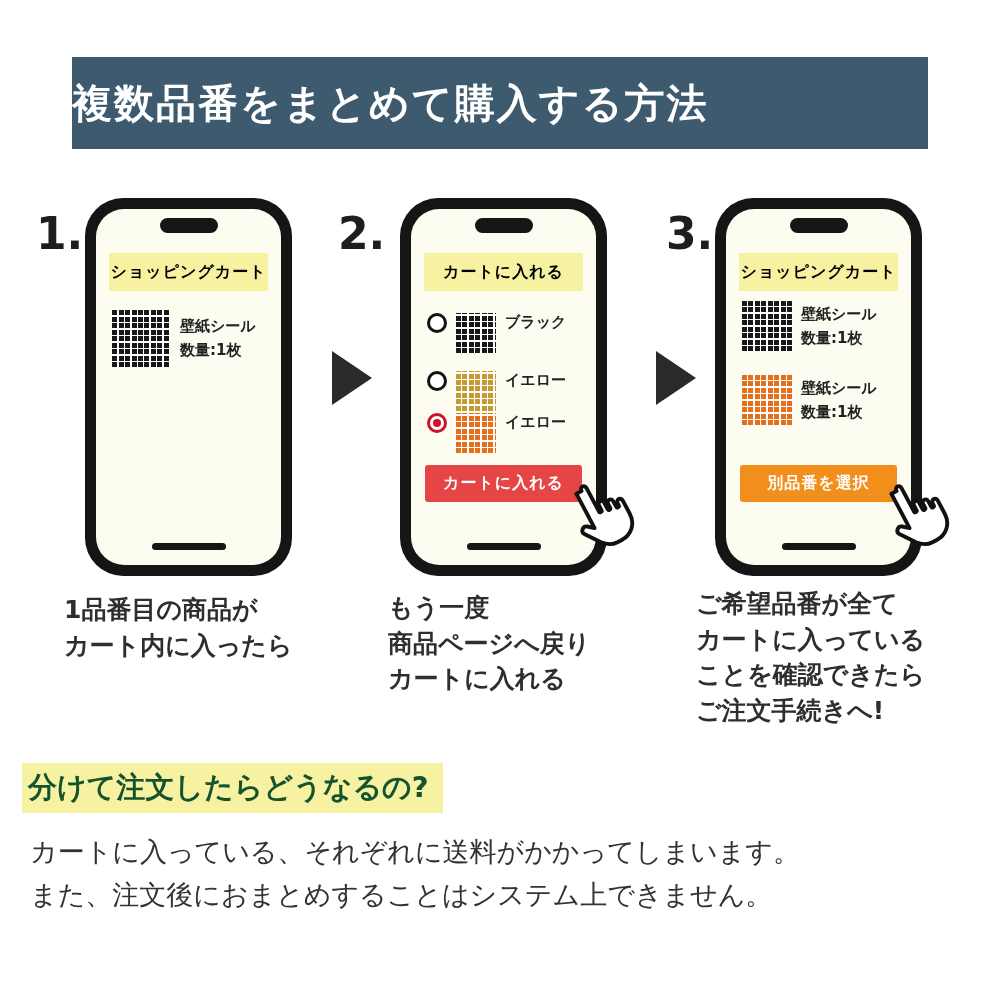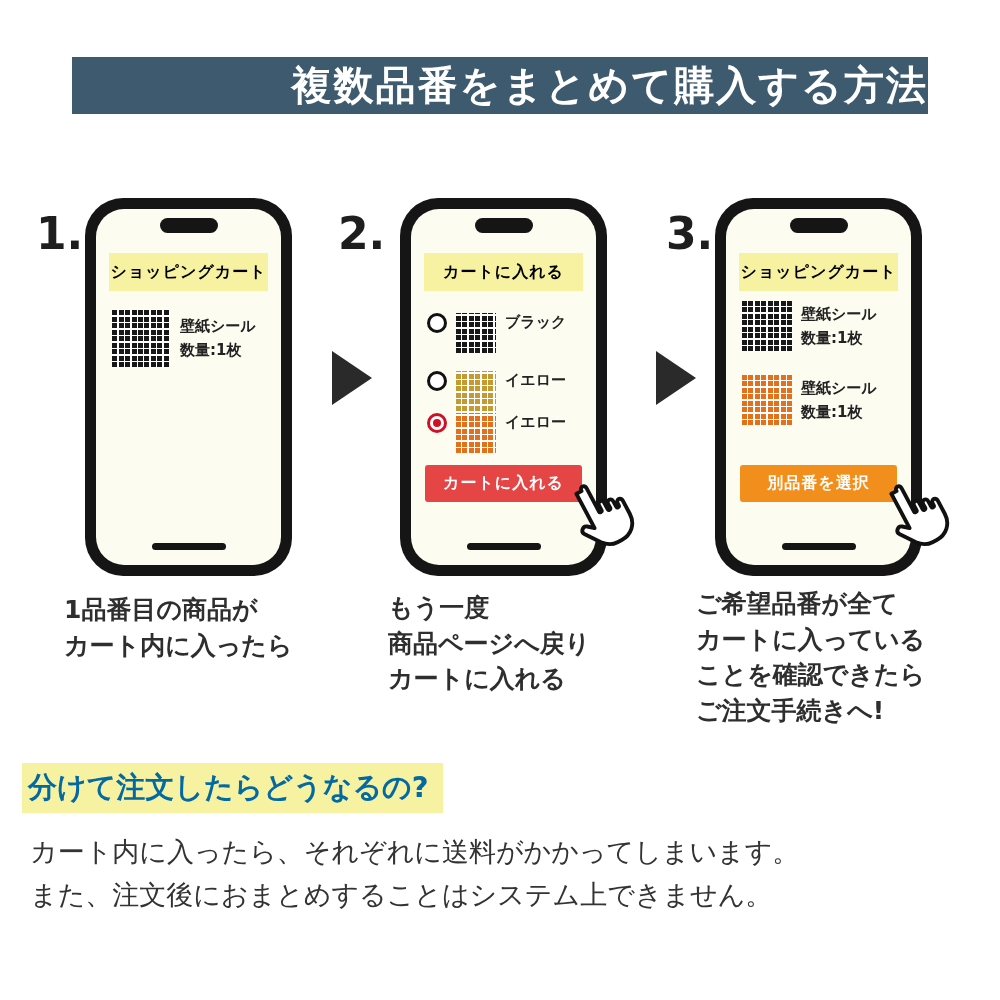--- a/index.html
+++ b/index.html
@@ -2,22 +2,22 @@
 <html><head>
 <meta charset="utf-8">
 <style>
   html,body{margin:0;padding:0;background:#fff;}
   #canvas{
     position:relative;width:1000px;height:1000px;background:#ffffff;overflow:hidden;
     font-family:"DejaVu Sans","Liberation Sans",sans-serif;color:#222;
   }
   
   .banner{
-    position:absolute;left:72px;top:57px;width:856px;height:57px;background:#3e5a6e;
-    display:flex;align-items:center;justify-content:flex-end;
+    position:absolute;left:72px;top:57px;width:856px;height:92px;background:#3e5a6e;
+    display:flex;align-items:center;justify-content:flex-start;
   }
   .banner span{color:#fff;font-size:40px;font-weight:700;letter-spacing:2px;}
   
   .step-number{position:absolute;font-size:44px;font-weight:700;color:#1e1e1e;line-height:1;}
   
   .phone{position:absolute;width:207px;height:378px;background:#151515;border-radius:38px;}
   .screen{position:absolute;left:11px;top:11px;right:11px;bottom:11px;background:#fdfcf1;border-radius:28px;overflow:visible;}
   .notch{position:absolute;top:9px;left:50%;transform:translateX(-50%);width:58px;height:15px;background:#151515;border-radius:9px;}
   .phone-title{
     position:absolute;left:13px;right:13px;top:44px;height:38px;background:#f7f2a2;
@@ -57,21 +57,21 @@
   .btn-orange{background:#f28e1b;}
   
   .arrow{position:absolute;width:0;height:0;border-top:27px solid transparent;border-bottom:27px solid transparent;border-left:40px solid #2a2a2a;}
   
   .caption{position:absolute;font-size:25px;font-weight:600;color:#2e2e2e;line-height:1.42;white-space:nowrap;}
   
   .hand{position:absolute;width:62px;height:78px;transform:rotate(-28deg);z-index:5;}
   
   .footer-heading{
     position:absolute;left:22px;top:763px;background:#f7f2a2;padding:5px 14px 5px 6px;
-    font-size:29px;font-weight:700;color:#0369a1;white-space:nowrap;
+    font-size:29px;font-weight:700;color:#14532d;white-space:nowrap;
   }
   .footer-body{position:absolute;left:30px;top:830px;font-size:27px;font-weight:500;color:#333;line-height:1.6;white-space:nowrap;}
 </style>
 </head>
 <body>
 
 <div id="canvas">
 
   <div class="banner">
     <span>複数品番をまとめて購入する方法</span>
@@ -174,17 +174,17 @@
   </div>
   <div class="caption" style="left:696px;top:586px">
     <div>ご希望品番が全て</div>
     <div>カートに入っている</div>
     <div>ことを確認できたら</div>
     <div>ご注文手続きへ!</div>
   </div>
 
   <div class="footer-heading">分けて注文したらどうなるの?</div>
   <div class="footer-body">
-    <div>カート内に入ったら、それぞれに送料がかかってしまいます。</div>
+    <div>カートに入っている、それぞれに送料がかかってしまいます。</div>
     <div>また、注文後におまとめすることはシステム上できません。</div>
   </div>
 
 </div>
 
 </body></html>

